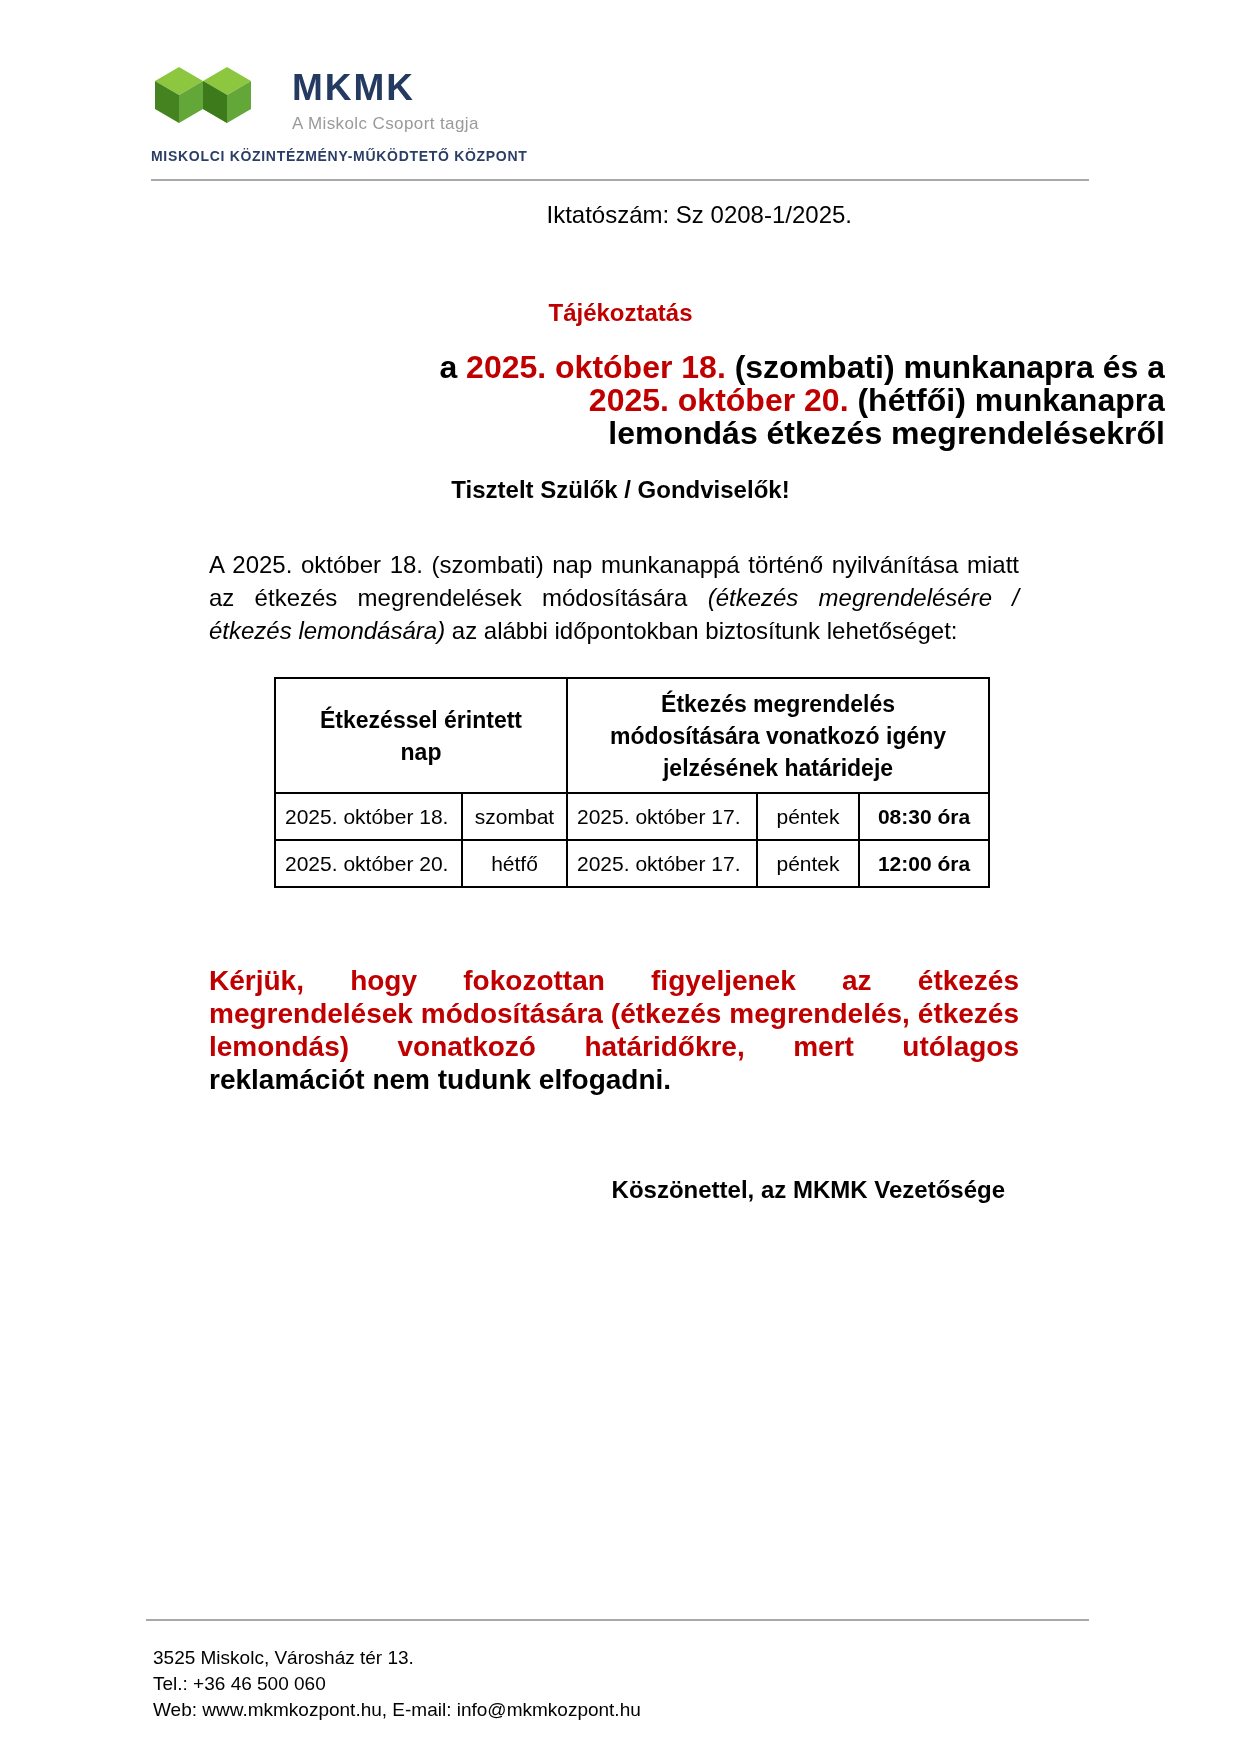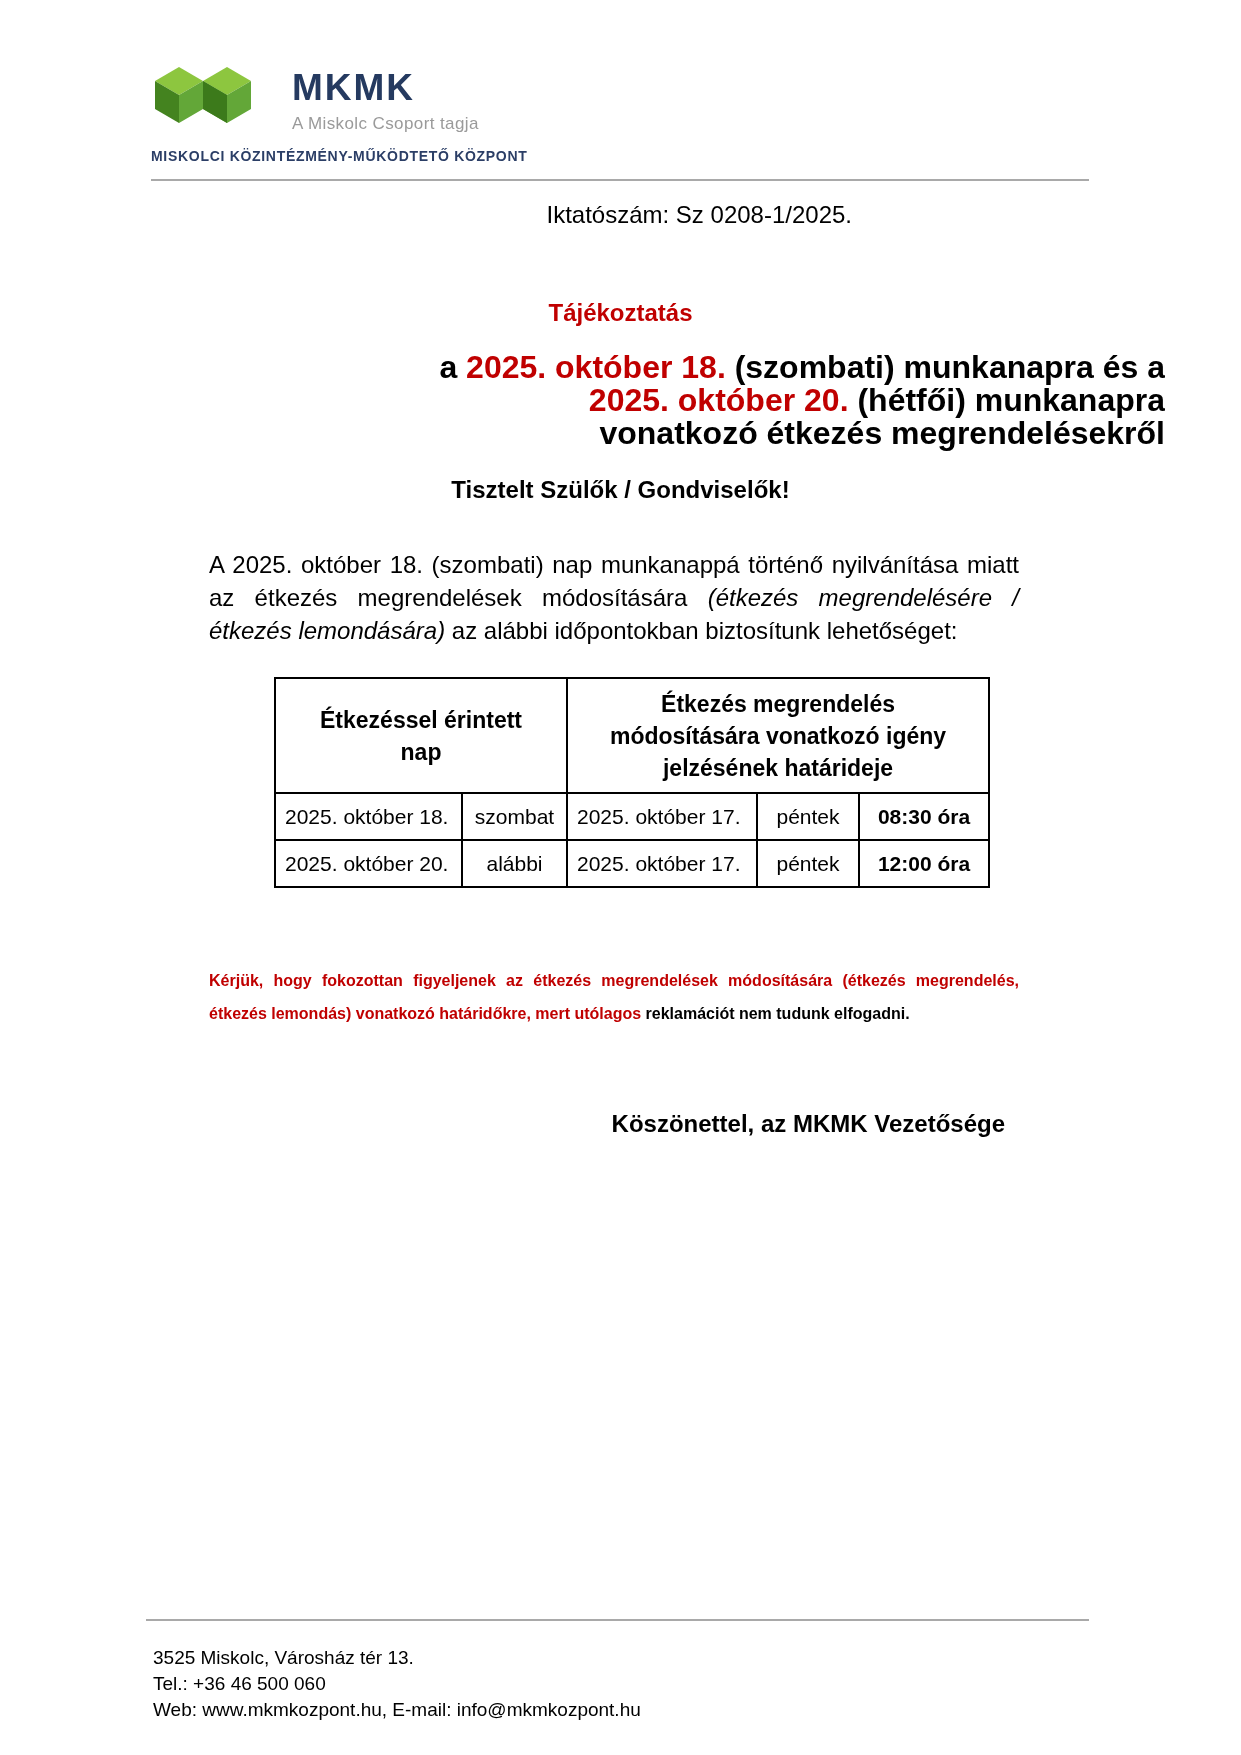--- a/index.html
+++ b/index.html
@@ -67,21 +67,21 @@
   }
   .deadline-table td {
     height:43px; vertical-align:middle; font-size:21px;
   }
   td.l { text-align:left; padding-left:9px; padding-right:4px; }
   td.c { text-align:center; }
   .b { font-weight:bold; }
   
   .warning {
     margin:76px 146px 0 133px;
-    font-size:16px; font-weight:bold; line-height:33px; text-align:justify;
+    font-size:28px; font-weight:bold; line-height:33px; text-align:justify;
   }
   
   .closing {
     margin:80px 160px 0 0; text-align:right;
     font-size:24px; font-weight:bold;
   }
   
   .page-footer { position:absolute; left:70px; right:76px; top:1604px; }
   .footer-text { margin-top:24px; padding-left:7px; font-size:19px; line-height:26px; }
 </style>
@@ -108,21 +108,21 @@
     <hr class="rule">
   </header>
 
   <div class="refnum">Iktatószám: Sz 0208-1/2025.</div>
 
   <h1 class="title">Tájékoztatás</h1>
 
   <div class="subtitle">
     <div><span>a </span><span class="red">2025. október 18.</span><span> (szombati) munkanapra és a</span></div>
     <div><span class="red">2025. október 20.</span><span> (hétfői) munkanapra</span></div>
-    <div><span>vonatkozó étkezés megrendelésekről</span></div>
+    <div><span>lemondás étkezés megrendelésekről</span></div>
   </div>
 
   <div class="greeting">Tisztelt Szülők / Gondviselők!</div>
 
   <p class="body-para"><span>A 2025. október 18. (szombati) nap munkanappá történő nyilvánítása miatt az étkezés megrendelések módosítására </span><em>(étkezés megrendelésére / étkezés lemondására)</em><span> az alábbi időpontokban biztosítunk lehetőséget:</span></p>
 
   <table class="deadline-table">
     <colgroup>
       <col style="width:187px">
         <col style="width:105px">
@@ -139,21 +139,21 @@
     <tbody>
       <tr>
         <td class="l">2025. október 18.</td>
         <td class="c">szombat</td>
         <td class="l">2025. október 17.</td>
         <td class="c">péntek</td>
         <td class="c b">08:30 óra</td>
       </tr>
       <tr>
         <td class="l">2025. október 20.</td>
-        <td class="c">alábbi</td>
+        <td class="c">hétfő</td>
         <td class="l">2025. október 17.</td>
         <td class="c">péntek</td>
         <td class="c b">12:00 óra</td>
       </tr>
     </tbody>
   </table>
 
   <p class="warning"><span class="red">Kérjük, hogy fokozottan figyeljenek az étkezés megrendelések módosítására (étkezés megrendelés, étkezés lemondás) vonatkozó határidőkre, mert utólagos </span><span>reklamációt nem tudunk elfogadni.</span></p>
 
   <div class="closing">Köszönettel, az MKMK Vezetősége</div>

